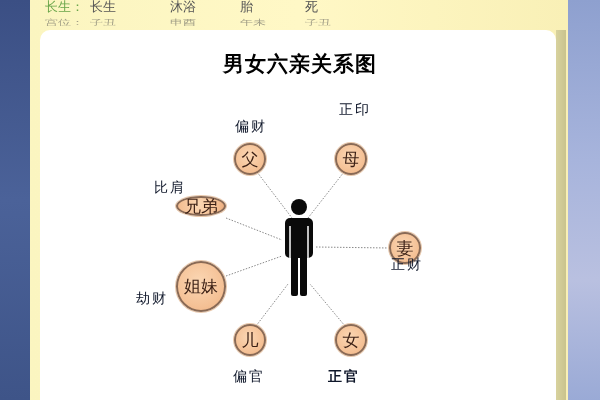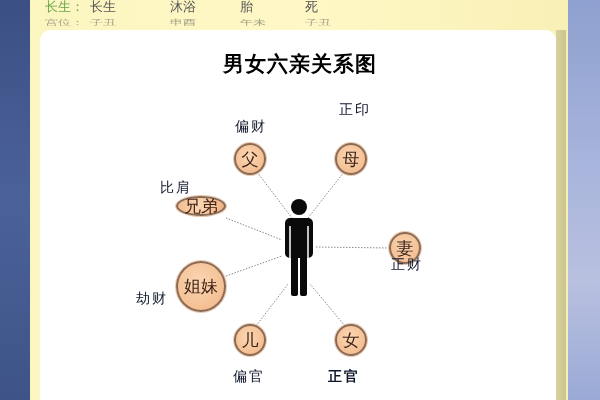--- a/index.html
+++ b/index.html
@@ -119,17 +119,17 @@
 </div>
 <div class="node" style="left:234px;top:324px;width:32px;height:32px;">
   <span>儿</span>
 </div>
 <div class="node" style="left:335px;top:324px;width:32px;height:32px;">
   <span>女</span>
 </div>
 
 <div class="rel" style="left:251px;top:118px;">偏财</div>
 <div class="rel" style="left:355px;top:101px;">正印</div>
-<div class="rel" style="left:176px;top:179px;">比肩</div>
+<div class="rel" style="left:170px;top:179px;">比肩</div>
 <div class="rel" style="left:407px;top:208px;margin-top:48px;">正财</div>
 <div class="rel" style="left:152px;top:290px;">劫财</div>
 <div class="rel" style="left:249px;top:368px;">偏官</div>
 <div class="rel" style="left:344px;top:368px;font-weight:bold;">正官</div>
 
 </body></html>

